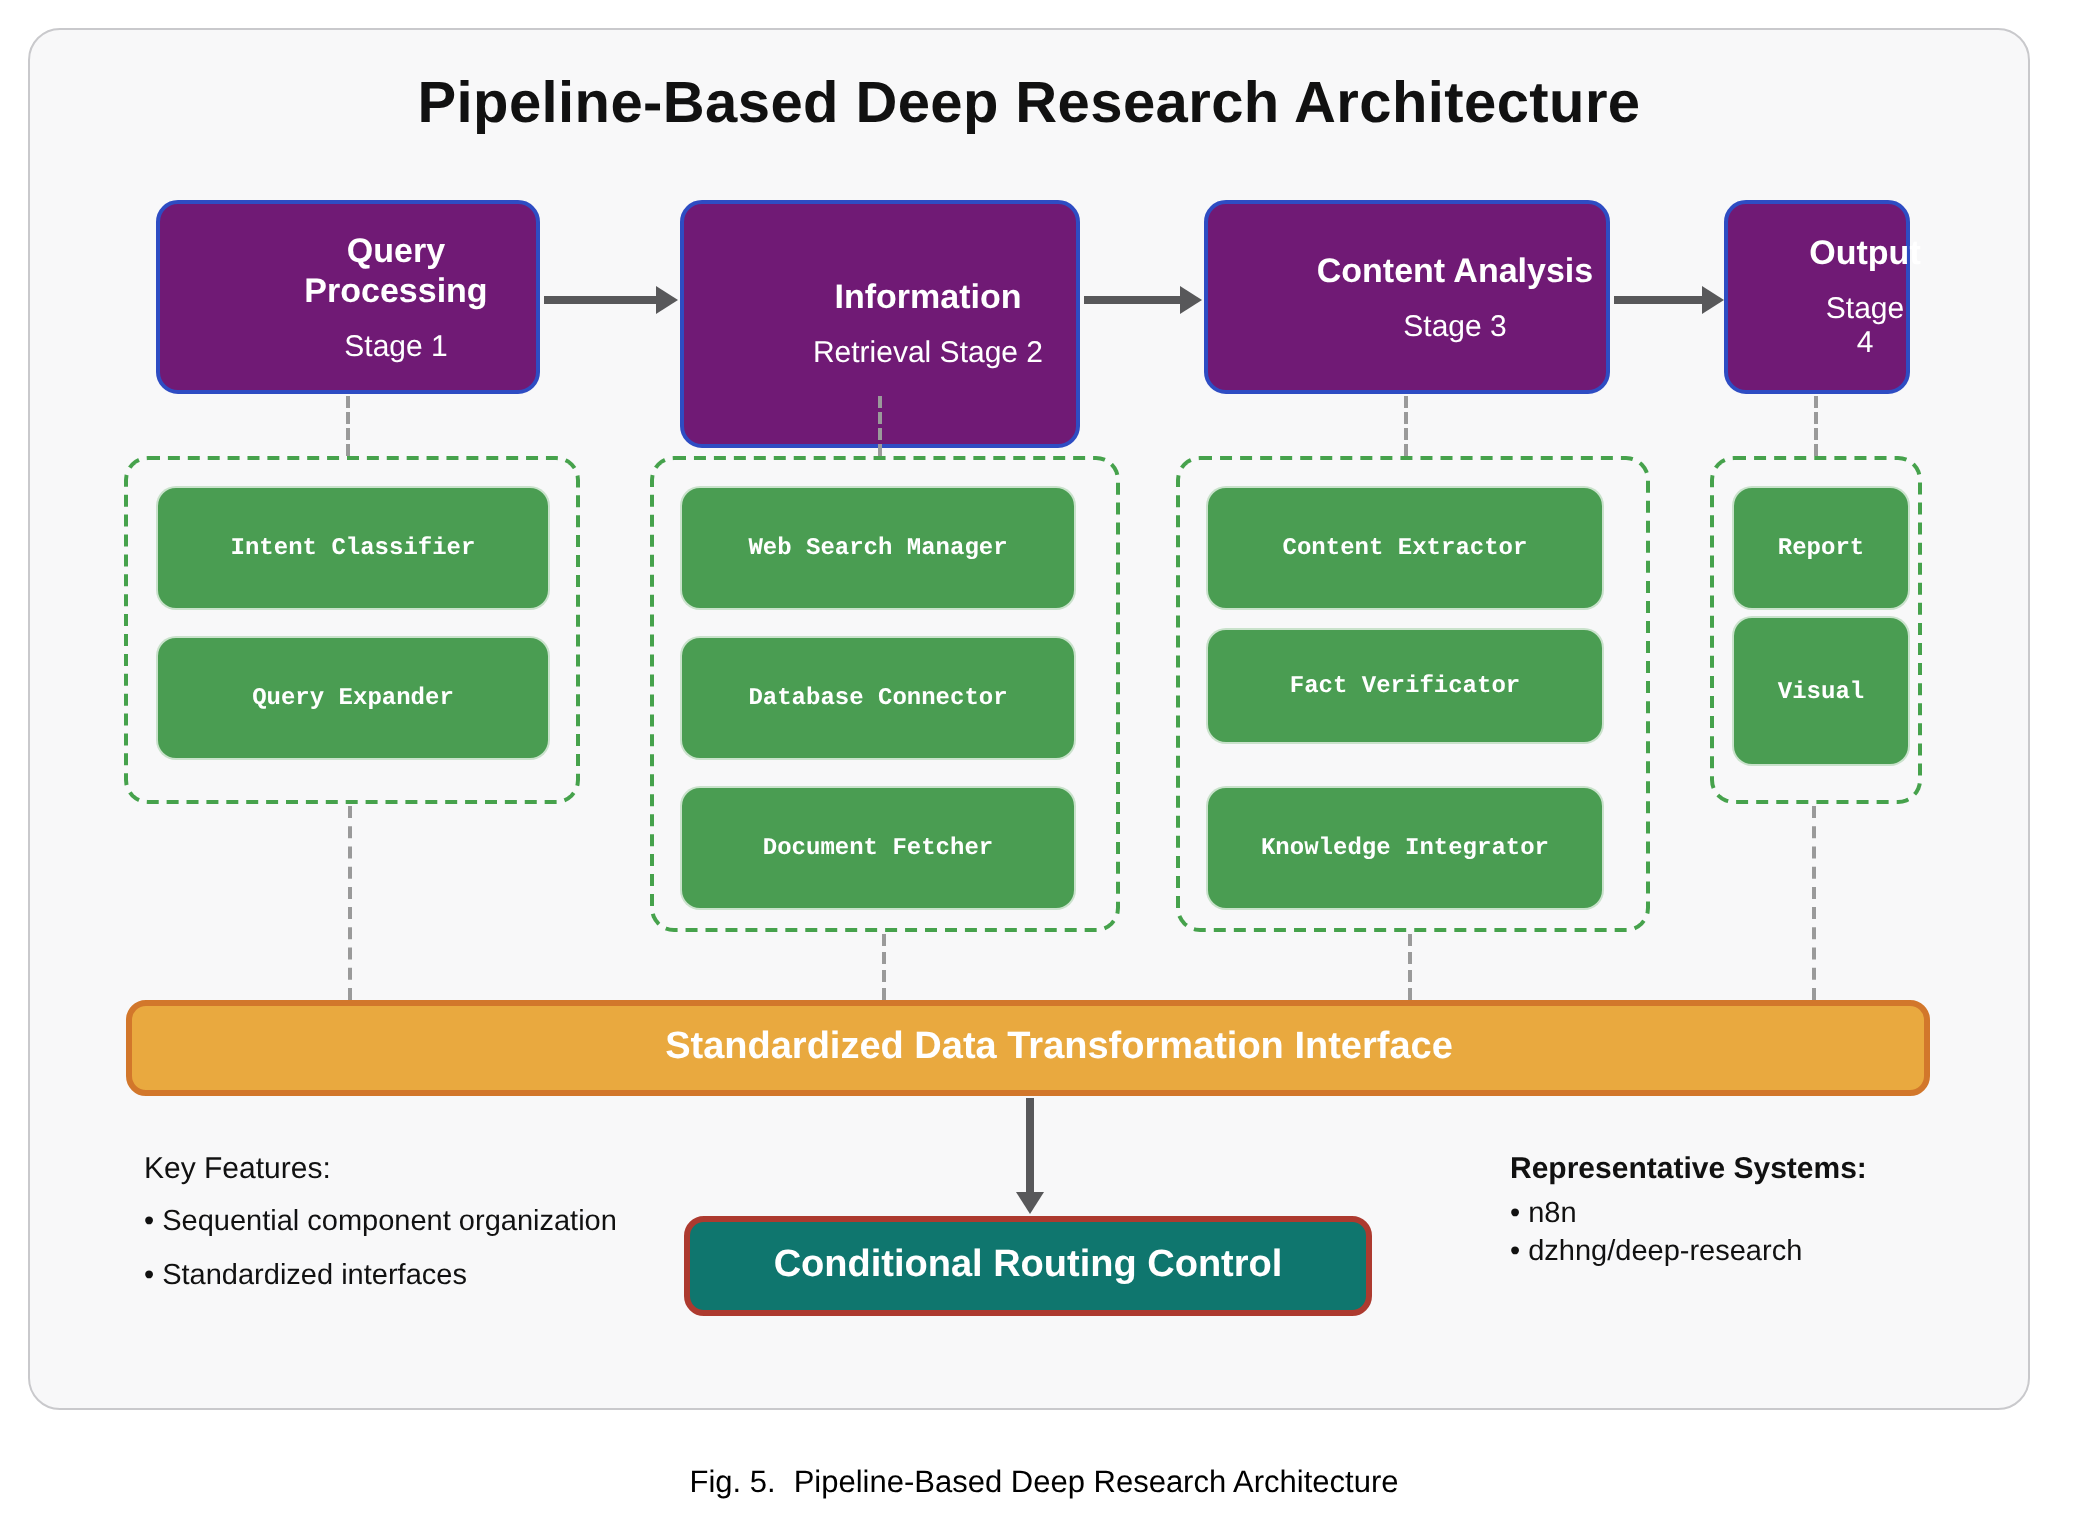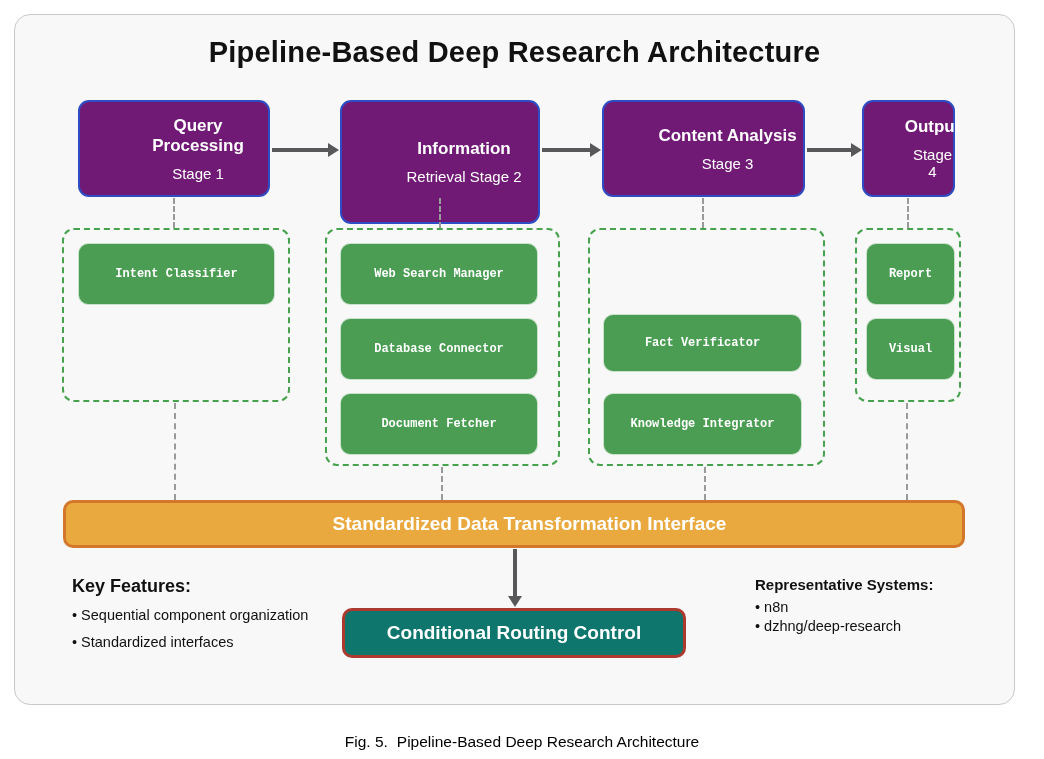--- a/index.html
+++ b/index.html
@@ -129,22 +129,22 @@
     align-items: center;
     justify-content: center;
   }
   .features-block {
     position: absolute;
     left: 72px; top: 576px;
     width: 310px;
     color: #111111;
   }
   .features-block .block-heading {
-    font-size: 18px;
-    font-weight: bold;
+    font-size: 15px;
+    font-weight: normal;
     margin-bottom: 10px;
   }
   .features-block .block-item {
     font-size: 14.5px;
     margin-bottom: 11px;
   }
   .systems-block {
     position: absolute;
     left: 755px; top: 576px;
     width: 260px;
@@ -203,30 +203,32 @@
   <div class="v-dash" style="left:439px; top:198px; height:30px;"></div>
   <div class="v-dash" style="left:702px; top:198px; height:30px;"></div>
   <div class="v-dash" style="left:907px; top:198px; height:30px;"></div>
 
   <div class="group-box" style="left:62px; top:228px; width:228px; height:174px;"></div>
   <div class="group-box" style="left:325px; top:228px; width:235px; height:238px;"></div>
   <div class="group-box" style="left:588px; top:228px; width:237px; height:238px;"></div>
   <div class="group-box" style="left:855px; top:228px; width:106px; height:174px;"></div>
 
   <div class="comp-box" style="left:78px; top:243px; width:197px; height:62px;">Intent Classifier</div>
+  <div class="comp-box" style="left:78px; top:318px; width:197px; height:62px;">Query Expander</div>
 
   <div class="comp-box" style="left:340px; top:243px; width:198px; height:62px;">Web Search Manager</div>
   <div class="comp-box" style="left:340px; top:318px; width:198px; height:62px;">Database Connector</div>
   <div class="comp-box" style="left:340px; top:393px; width:198px; height:62px;">Document Fetcher</div>
 
+  <div class="comp-box" style="left:603px; top:243px; width:199px; height:62px;">Content Extractor</div>
   <div class="comp-box" style="left:603px; top:314px; width:199px; height:58px;">Fact Verificator</div>
   <div class="comp-box" style="left:603px; top:393px; width:199px; height:62px;">Knowledge Integrator</div>
 
   <div class="comp-box" style="left:866px; top:243px; width:89px; height:62px;">Report</div>
-  <div class="comp-box" style="left:866px; top:318px; width:89px; height:62px;">Visual</div>
+  <div class="comp-box" style="left:866px; top:308px; width:89px; height:75px;">Visual</div>
 
   <div class="v-dash" style="left:174px; top:403px; height:97px;"></div>
   <div class="v-dash" style="left:441px; top:467px; height:33px;"></div>
   <div class="v-dash" style="left:704px; top:467px; height:33px;"></div>
   <div class="v-dash" style="left:906px; top:403px; height:97px;"></div>
 
   <div class="interface-bar">
     <span>Standardized Data Transformation Interface</span>
   </div>
 

